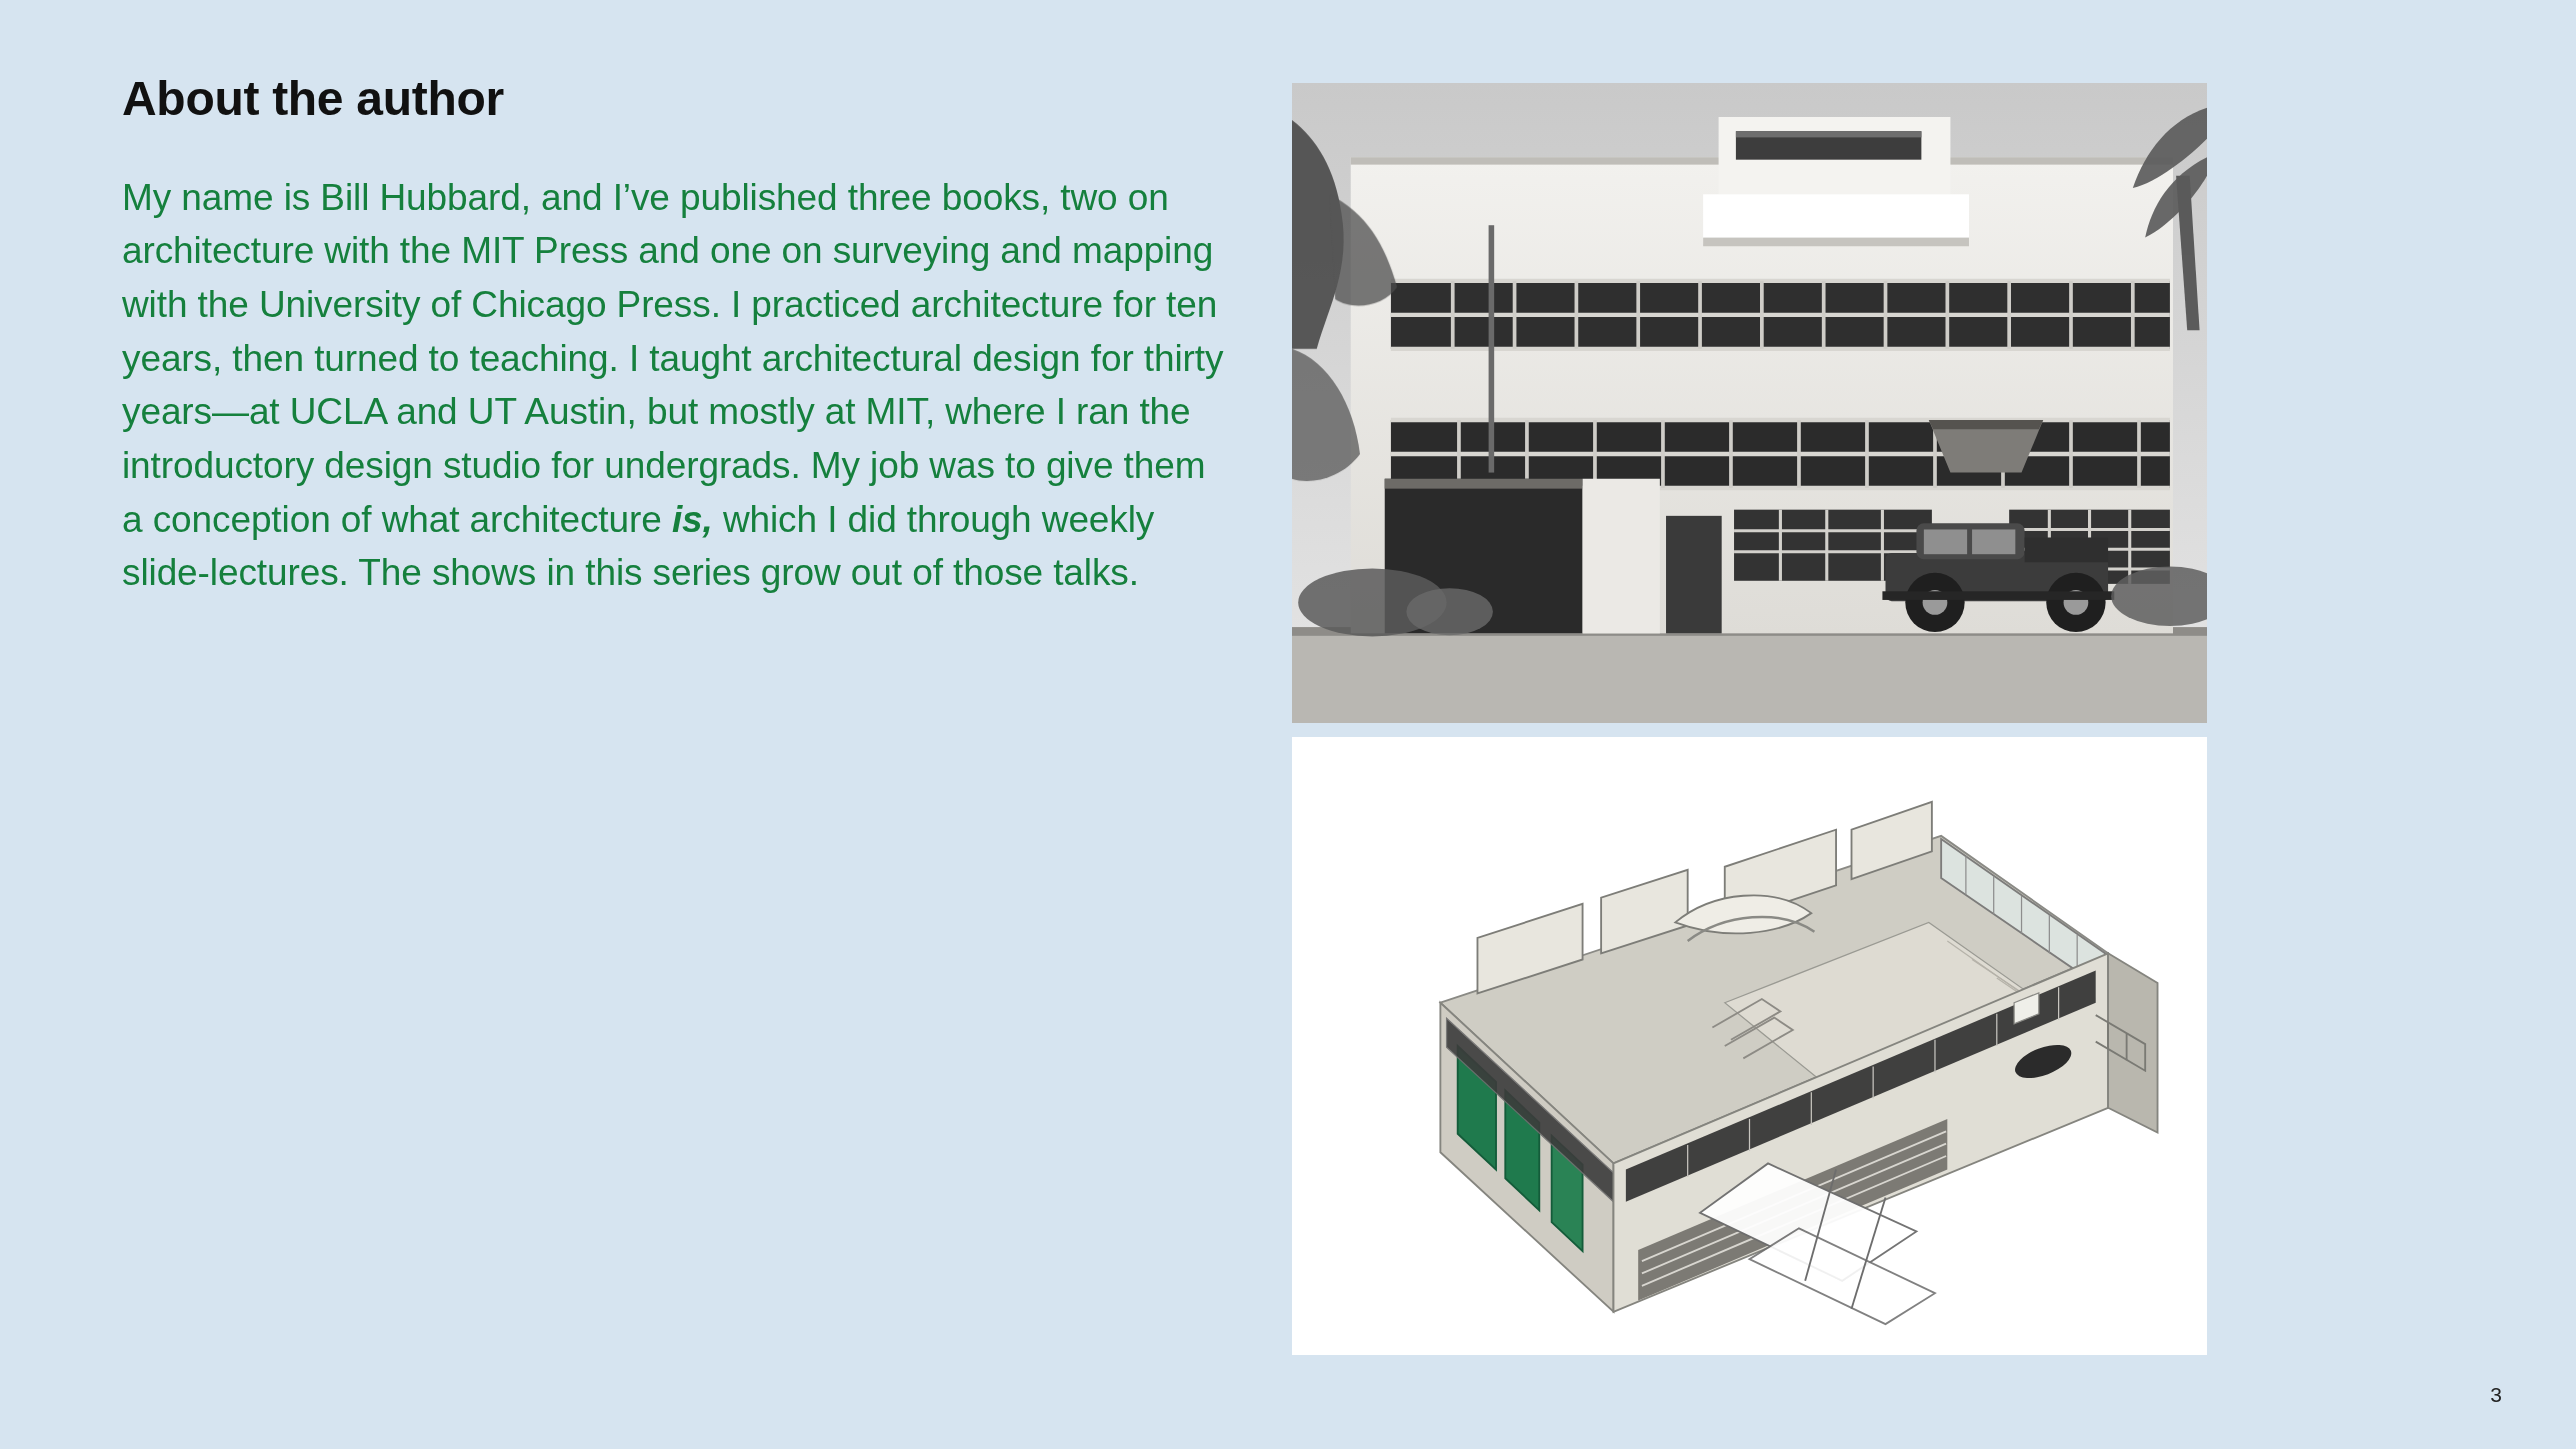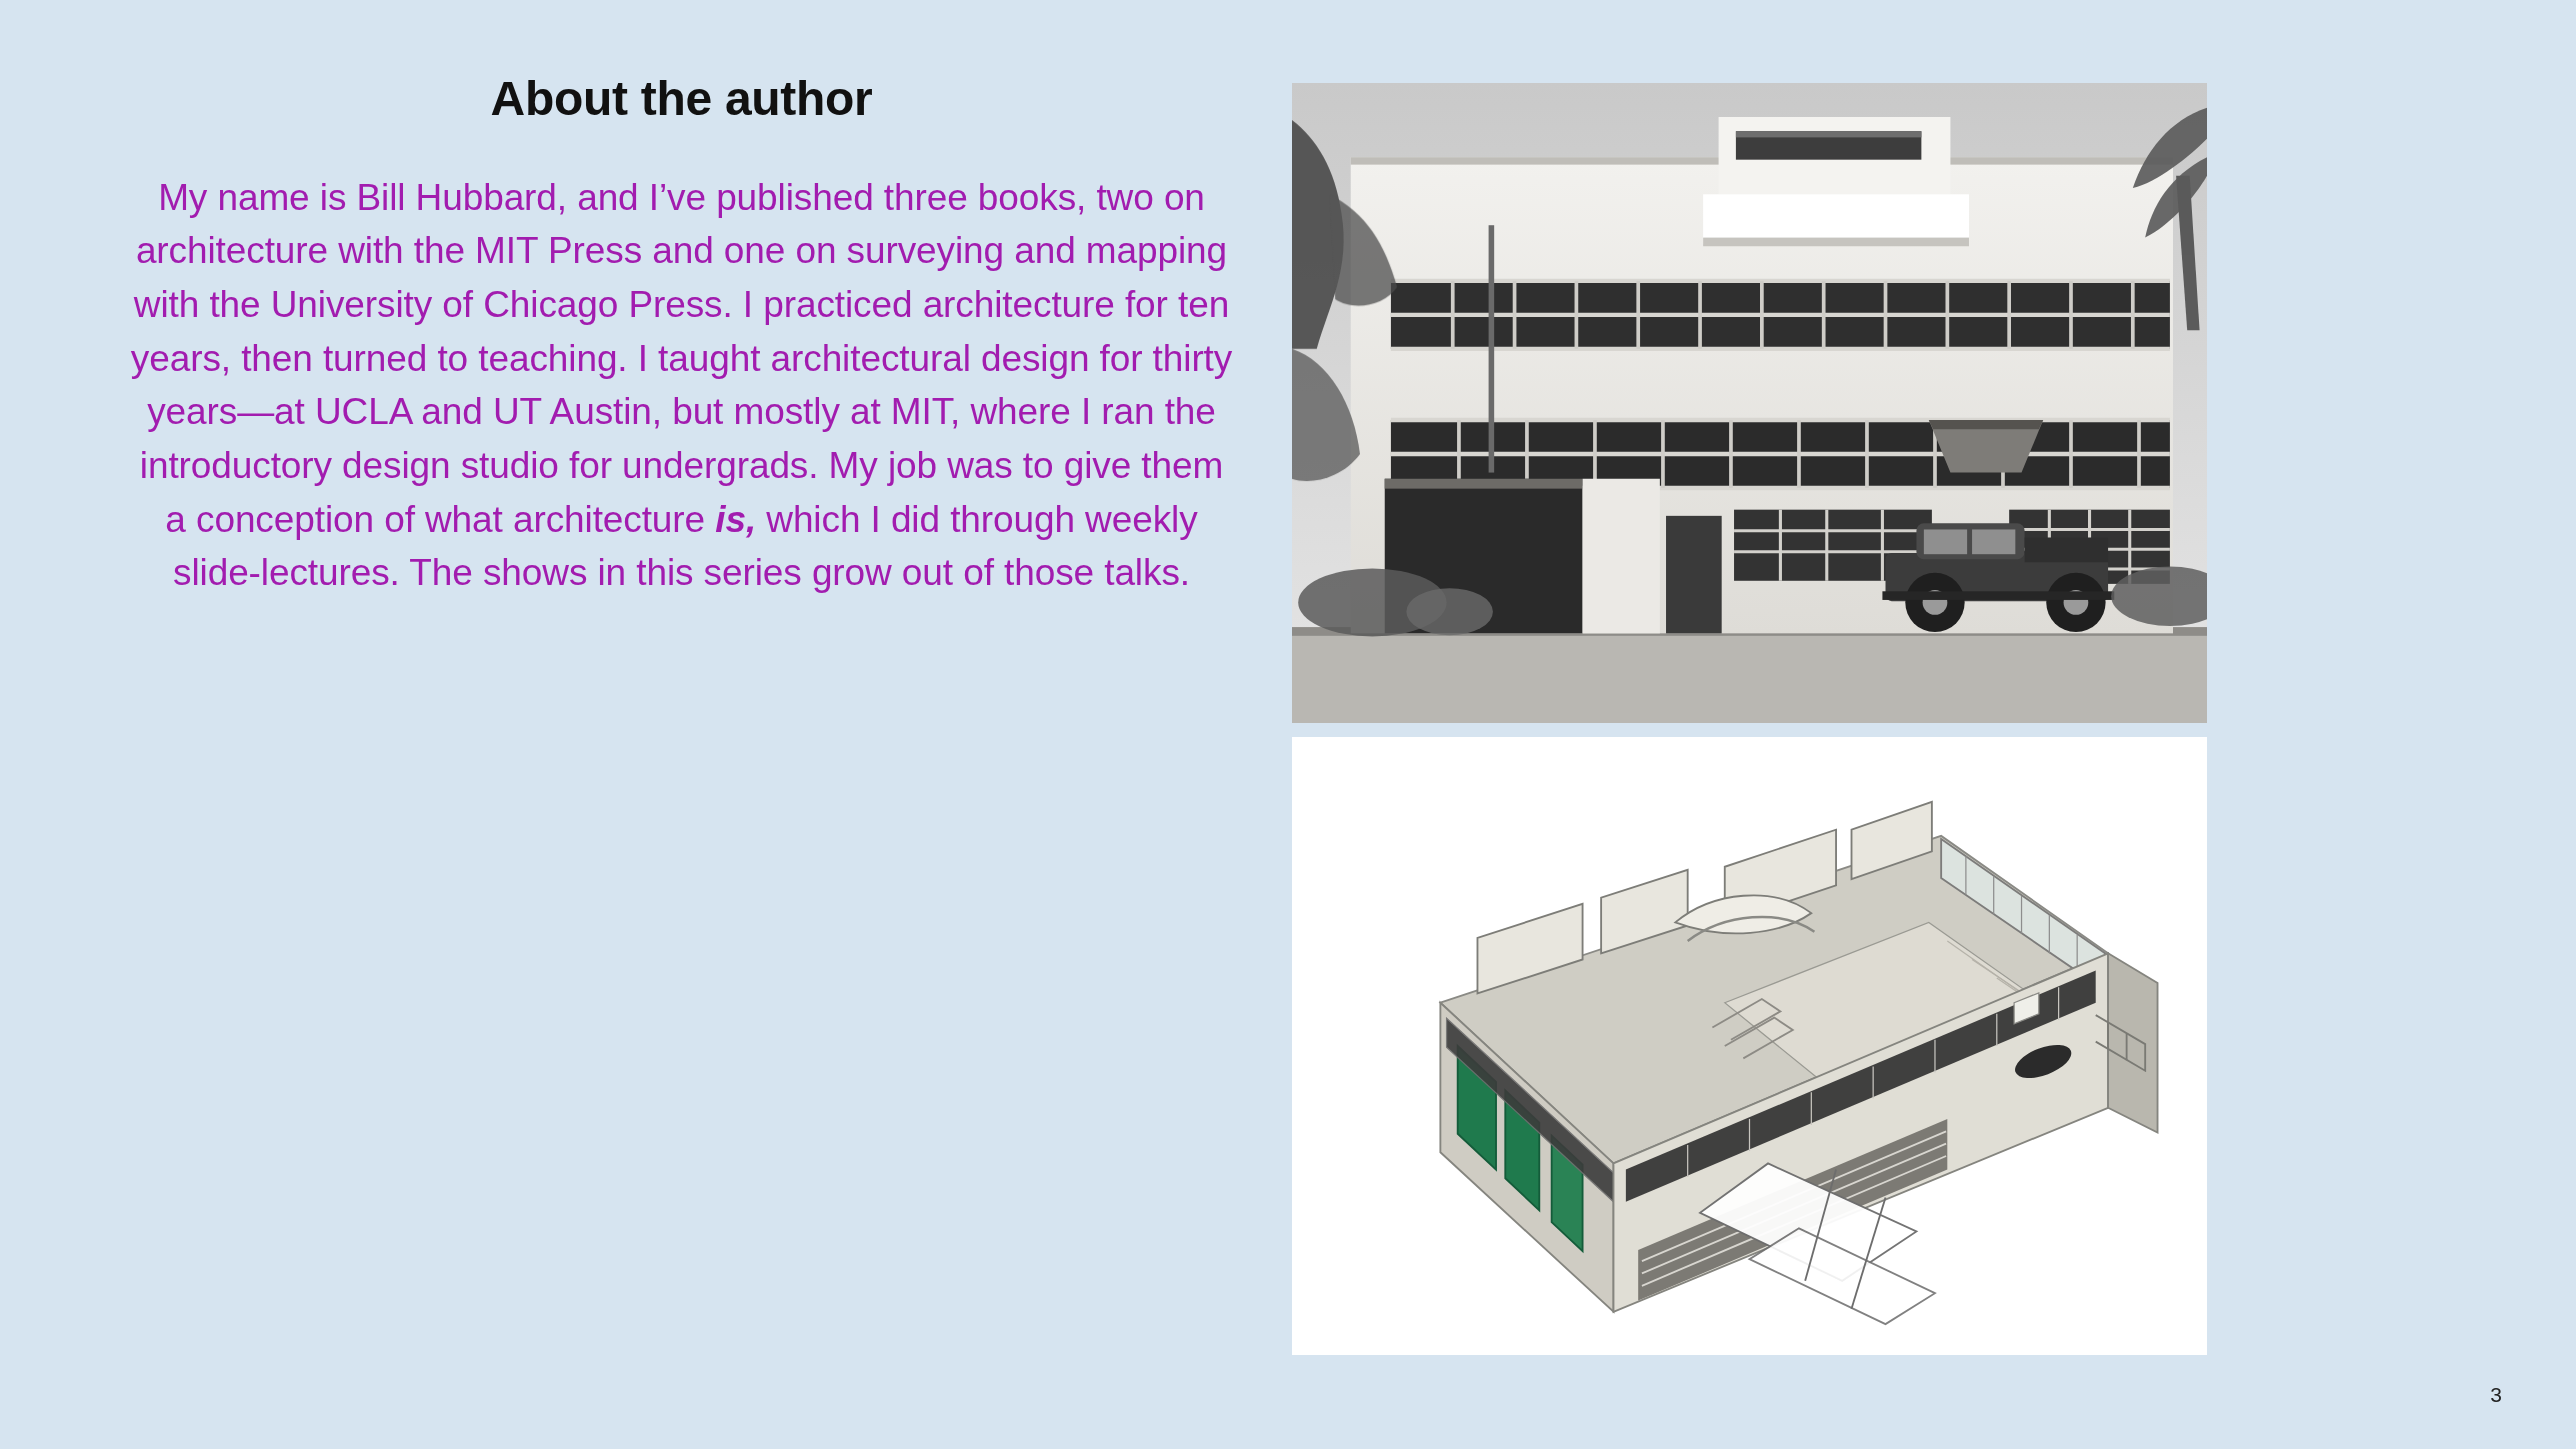--- a/index.html
+++ b/index.html
@@ -15,36 +15,35 @@
     position: relative;
   }
   .slide {
     position: absolute;
     inset: 0;
     background: #d6e4f0;
   }
   
   .text-col {
     position: absolute;
-    left: 128px;
+    left: 122px;
     top: 73px;
     width: 1107px;
-    text-align: center;
   }
   .slide-title {
     font-size: 48px;
     font-weight: bold;
     color: #111111;
     letter-spacing: -0.3px;
     margin: 0 0 45px 0;
     line-height: 1.1;
   }
   .body-par {
     font-size: 37px;
-    color: #a21caf;
+    color: #15803d;
     line-height: 1.45;
     margin: 0;
     letter-spacing: -0.1px;
   }
   .body-par + .body-par {
     margin-top: 46px;
   }
   .body-par em {
     font-style: italic;
     font-weight: bold;

